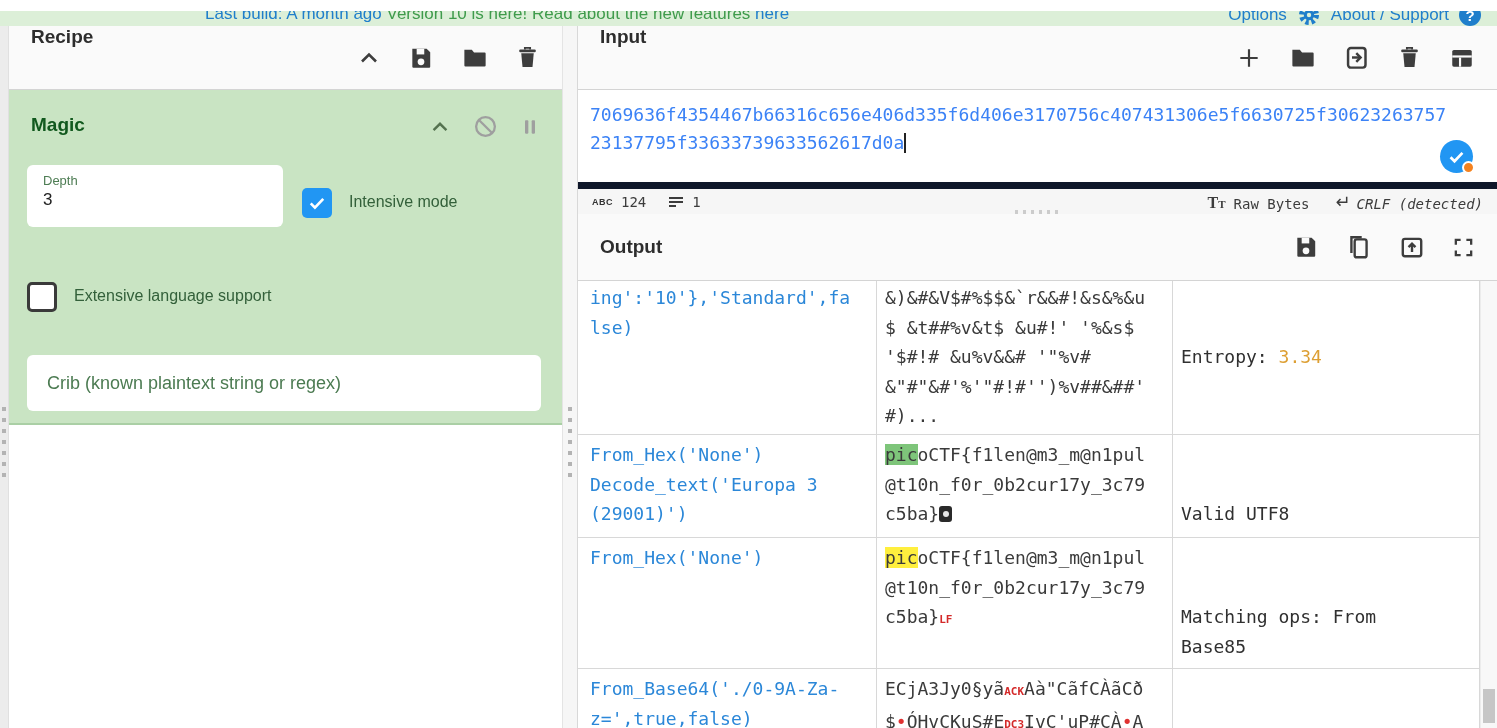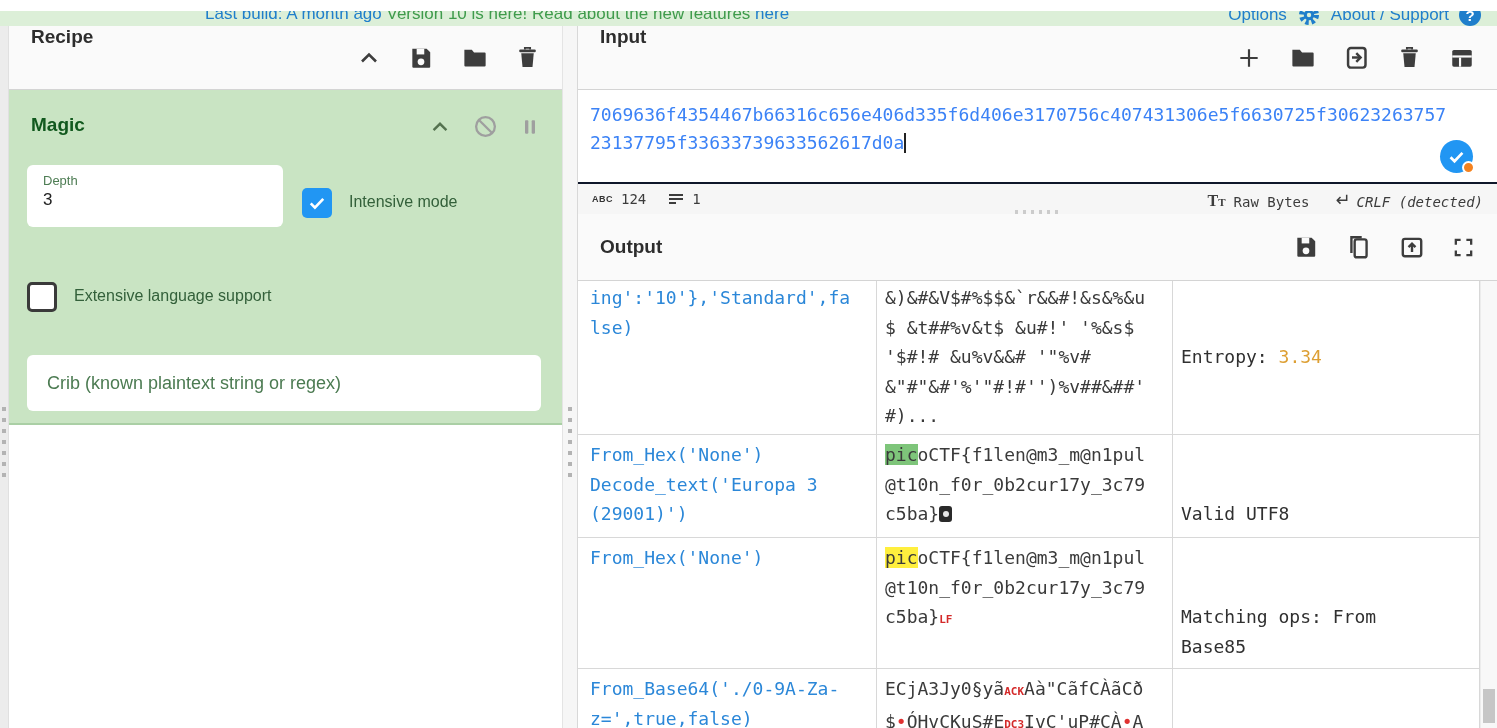--- a/index.html
+++ b/index.html
@@ -80,21 +80,21 @@
     white-space:pre-wrap; word-break:break-all; }
   .caret { display:inline-block; width:1.5px; height:20px; background:#222; vertical-align:-4px; }
 
   .bake-status { position:absolute; right:24px; top:114px; width:33px; height:33px; cursor:pointer; }
   .bake-status .circ { width:33px; height:33px; border-radius:50%; background:#2196f3;
     display:flex; align-items:center; justify-content:center; }
   .bake-status .dot { position:absolute; right:-2px; bottom:-1px; width:13px; height:13px;
     border-radius:50%; background:#f5821f; border:2px solid #fff; }
 
   .input-footer { position:absolute; left:0; top:156px; right:0; height:32px;
-    background:#f6f6f6; border-top:2px solid #0f172a; display:flex; align-items:center;
+    background:#f6f6f6; border-top:7px solid #0f172a; display:flex; align-items:center;
     padding:0 14px; font-family:"DejaVu Sans Mono",monospace; font-size:14px; color:#3c3c3c; }
   .abc-icon { font-size:9px; font-weight:700; letter-spacing:0.5px; color:#333;
     font-family:"Liberation Sans",sans-serif; margin-right:8px; }
   .ftr-num { margin-right:22px; }
   .lines-icon { margin-right:8px; display:inline-flex; }
   .ftr-right { margin-left:auto; display:flex; align-items:flex-end; }
   .tt-icon { font-weight:700; font-family:"Liberation Serif",serif; margin-right:8px; font-size:16px; }
   .tt-icon small { font-size:11px; }
   .enc-label { margin-right:26px; }
   .eol-arrow { font-size:18px; margin-right:6px; font-family:"DejaVu Sans",sans-serif; }

